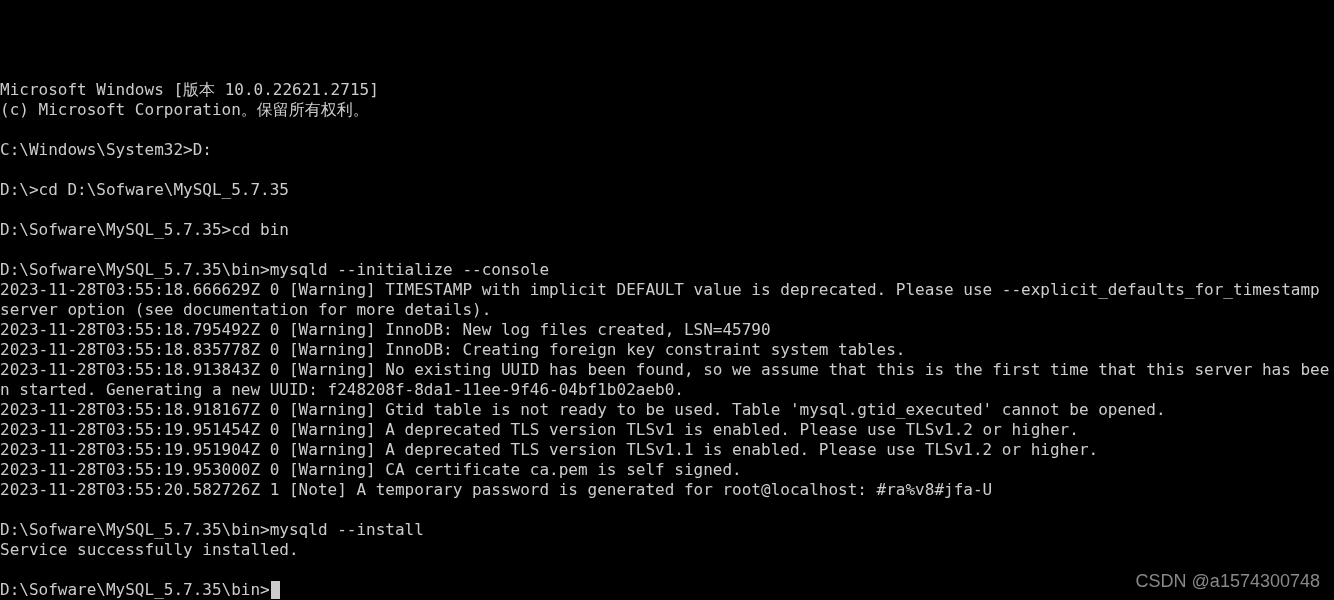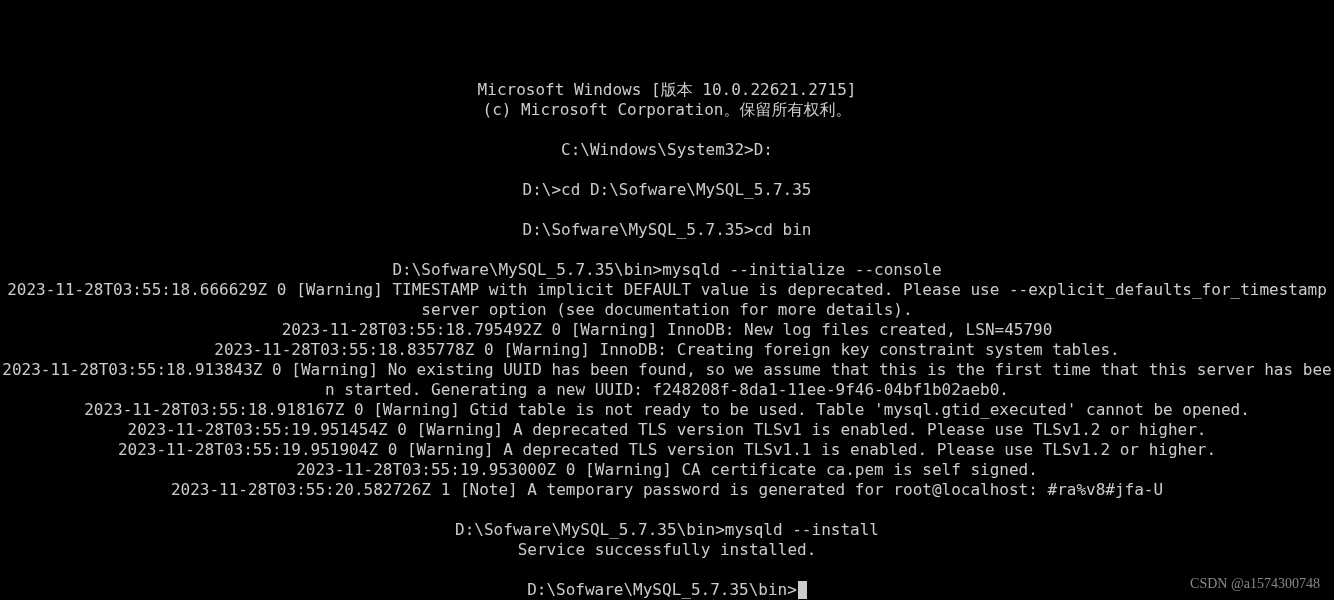--- a/index.html
+++ b/index.html
@@ -15,32 +15,31 @@
       line-height: 1.25;
       width: 1334px;
       height: 600px;
       overflow: hidden;
       position: relative;
       white-space: pre-wrap;
       word-break: break-all;
     }
     .terminal {
       padding: 0;
-      text-align: center;
     }
     .line {
       display: block;
     }
     .watermark {
       position: absolute;
       bottom: 8px;
       right: 14px;
       color: #888888;
-      font-size: 14px;
-      font-family: Liberation Serif, serif;
+      font-size: 18px;
+      font-family: Liberation Sans, sans-serif;
     }
     .cursor {
       display: inline-block;
       width: 9px;
       height: 18px;
       background: #cccccc;
       vertical-align: text-bottom;
       margin-left: 1px;
     }
   </style>

